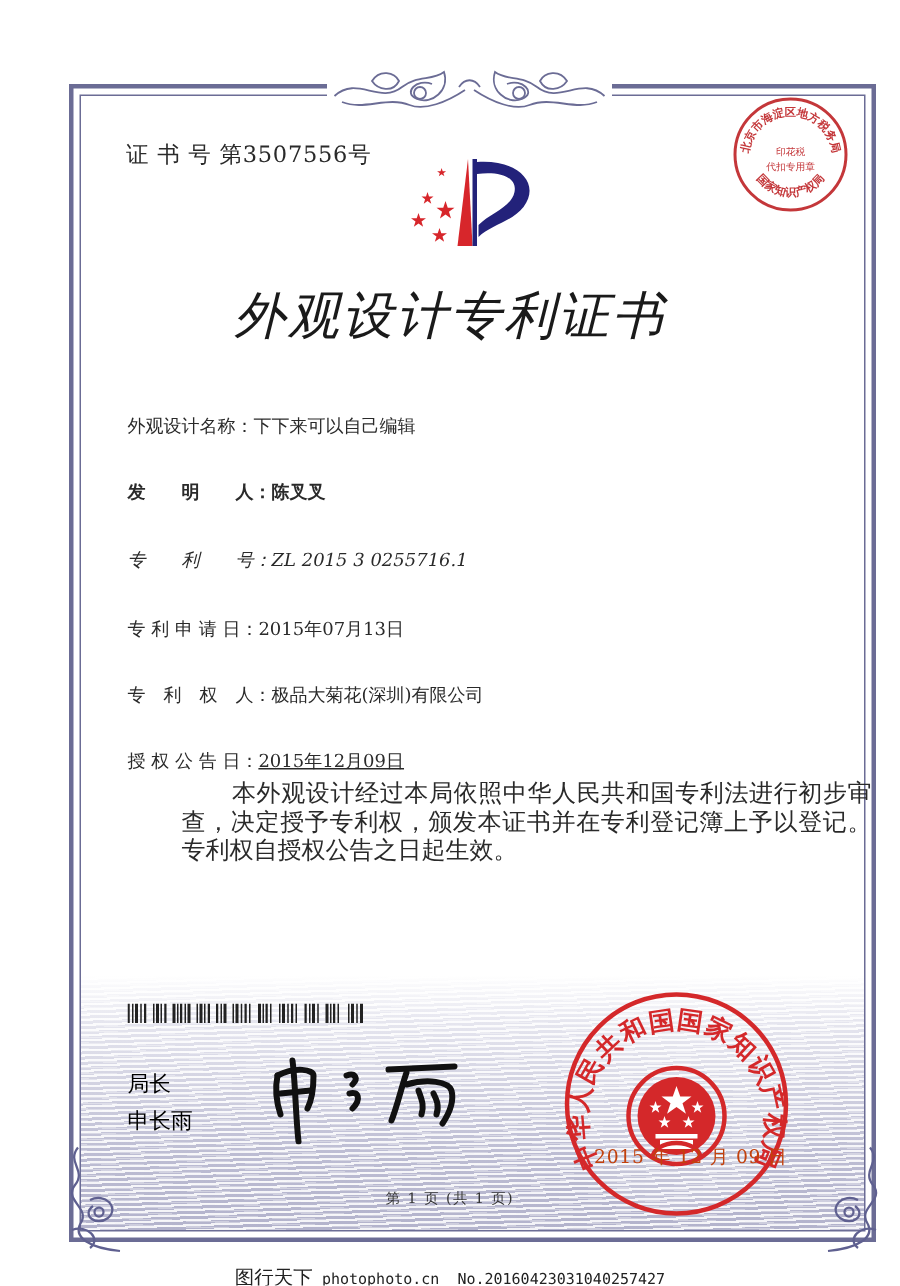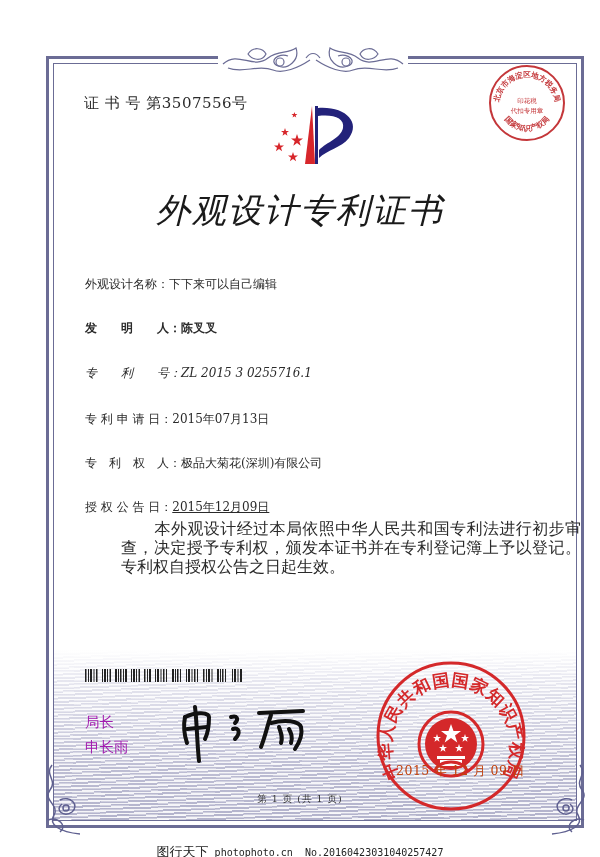--- a/index.html
+++ b/index.html
@@ -20,21 +20,21 @@
   .cert-no { position: absolute; left: 84px; top: 94px; font-size: 15px; letter-spacing: 0.5px; }
   .logo { position: absolute; left: 265px; top: 100px; width: 100px; height: 70px; }
   .tax-seal { position: absolute; left: 487px; top: 63px; width: 80px; height: 80px; }
   .title { position: absolute; left: 0; width: 100%; top: 188px; text-align: center;
            font-family: "DejaVu Sans", "Liberation Sans", sans-serif; font-size: 34px; letter-spacing: 2px; color: #1a1a1a; font-style: italic; }
   .field { position: absolute; left: 85px; font-size: 12px; white-space: nowrap; }
   .field .lbl { display: inline-block; }
   .body-text { position: absolute; left: 85px; top: 519px; width: 460px; font-size: 16px; line-height: 19px; color: #2a2a2a; margin-left: 36px; }
   .body-text p { margin: 0; text-indent: 2.1em; text-align: justify; text-align-last: left; }
   .barcode { position: absolute; left: 85px; top: 667px; width: 158px; height: 13px; }
-  .director { position: absolute; left: 85px; font-family: "DejaVu Sans", "Liberation Sans", sans-serif; font-size: 14.5px; color: #a21caf; }
+  .director { position: absolute; left: 85px; font-family: "DejaVu Sans", "Liberation Sans", sans-serif; font-size: 14.5px; color: #000000; }
   .signature { position: absolute; left: 175px; top: 703px; width: 140px; height: 60px; }
   .nat-seal { position: absolute; left: 375px; top: 660px; width: 152px; height: 152px; }
   .seal-date { position: absolute; left: 396px; top: 763px; font-size: 12.5px; color: #c2410c; letter-spacing: 0.5px; }
   .page-no { position: absolute; left: 0; width: 600px; top: 793px; text-align: center; font-size: 9.5px; color: #333; letter-spacing: 1px; }
   .watermark { position: absolute; left: 0; width: 600px; top: 843px; text-align: center; font-size: 10px; color: #222;
                font-family: "DejaVu Sans Mono", "Liberation Mono", monospace; }
   .watermark .cn { font-family: Liberation Serif, serif; font-size: 13px; }
 </style>
 </head>
 <body>

